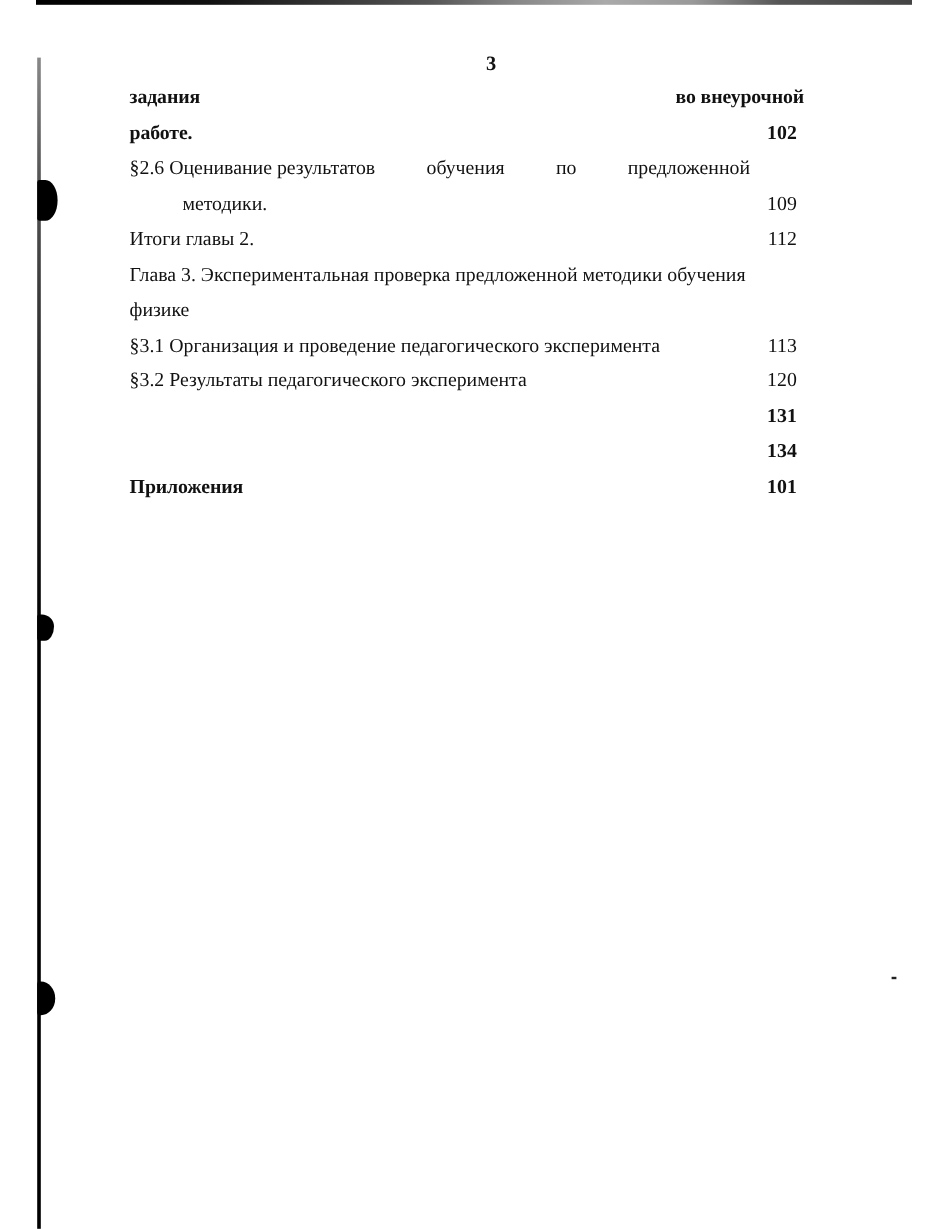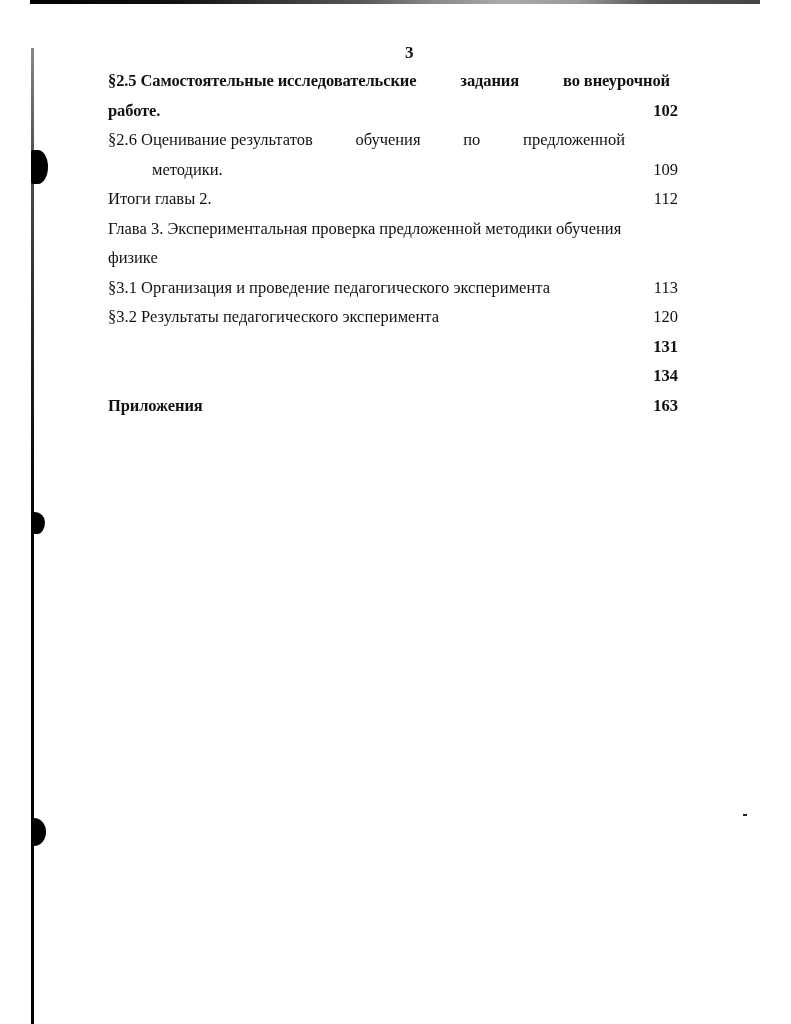--- a/index.html
+++ b/index.html
@@ -68,21 +68,21 @@
     }
     .row .title {
       position: absolute;
       left: 0;
       top: 0;
     }
     .row .title.indent { left: 44px; }
     .row .title.bold { font-weight: bold; letter-spacing: -0.1px; }
     .row .pg {
       position: absolute;
-      right: 2px;
+      right: 16px;
       top: 0;
     }
     .row .pg.bold { font-weight: bold; }
     .row .title.justified {
       display: flex;
       justify-content: space-between;
       width: 562px;
     }
     .row .title.justified2 {
       display: flex;
@@ -100,21 +100,20 @@
 <div class="blob blob-2"></div>
 <div class="blob blob-3"></div>
 <div class="speck"></div>
 
 <div class="page-number">3</div>
 
 <div class="toc">
 
   <div class="row">
     <span class="title bold justified">
-      <span>§2.5 Самостоятельные  исследовательские</span>
       <span>задания</span>
       <span>во внеурочной</span>
     </span>
   </div>
   <div class="row">
     <span class="title bold">работе.</span>
     <span class="pg bold">102</span>
   </div>
 
   <div class="row">
@@ -156,16 +155,16 @@
     <span class="pg bold">131</span>
   </div>
 
 
   <div class="row">
     <span class="pg bold">134</span>
   </div>
 
   <div class="row">
     <span class="title bold">Приложения</span>
-    <span class="pg bold">163</span>
+    <span class="pg bold">101</span>
   </div>
 
 </div>
 
 </body></html>

